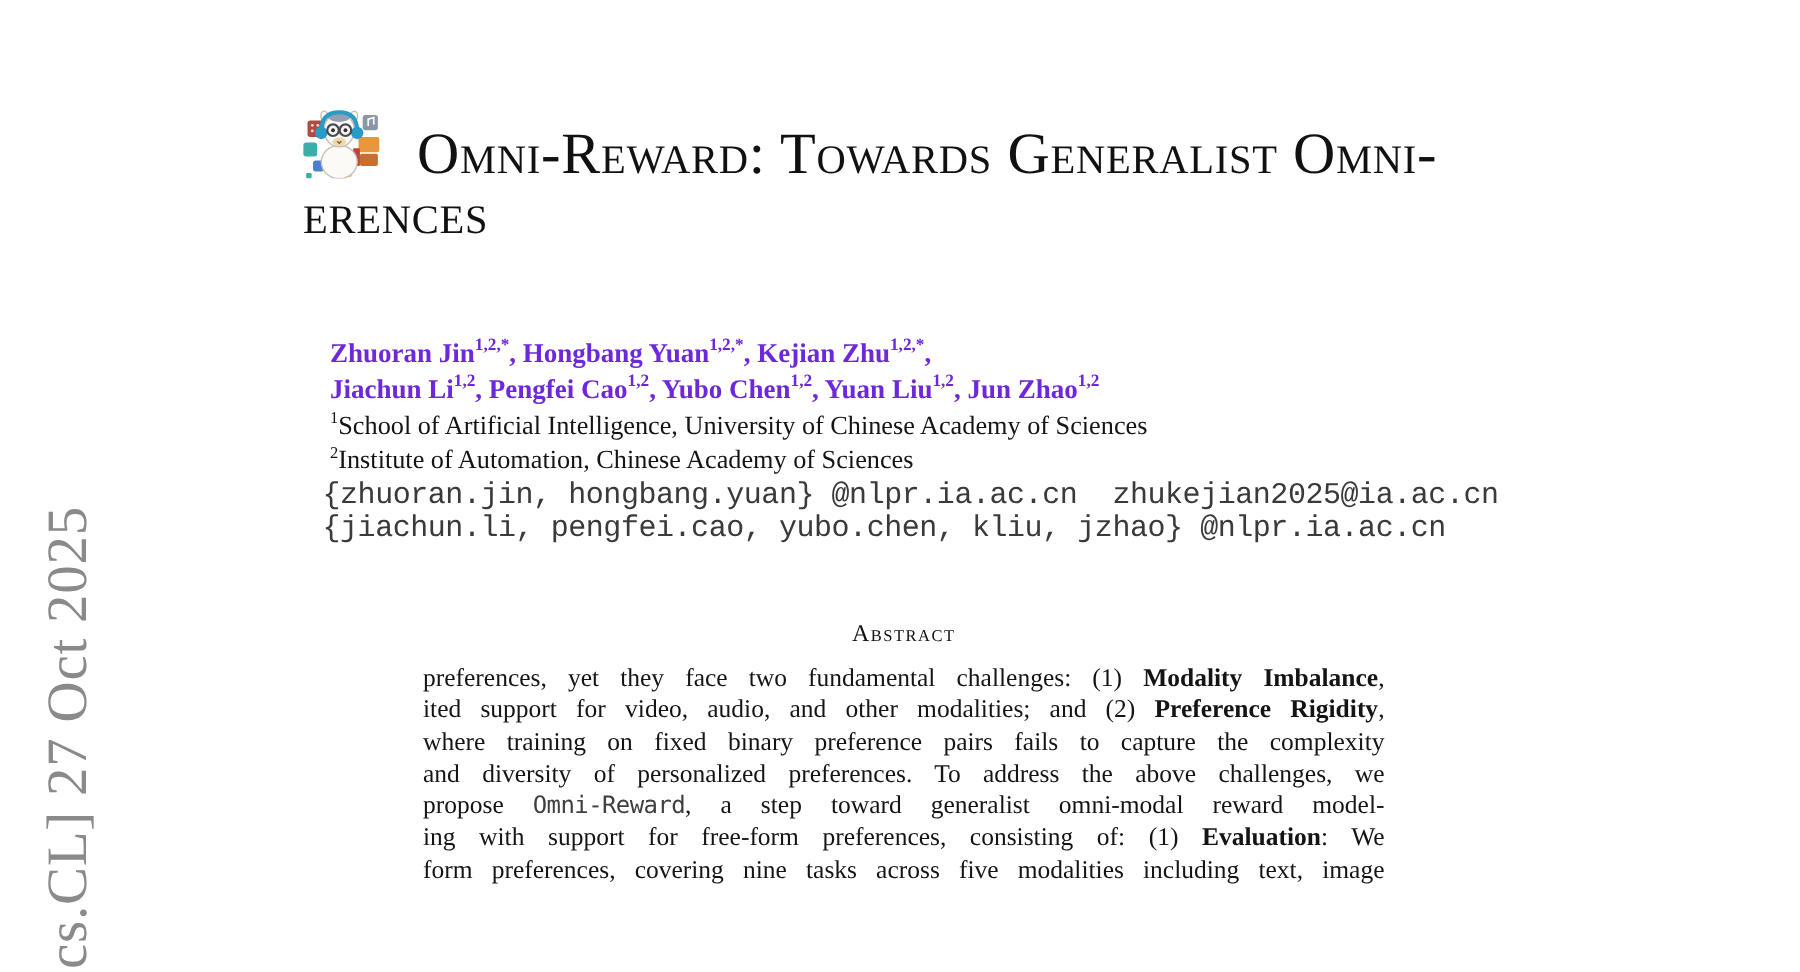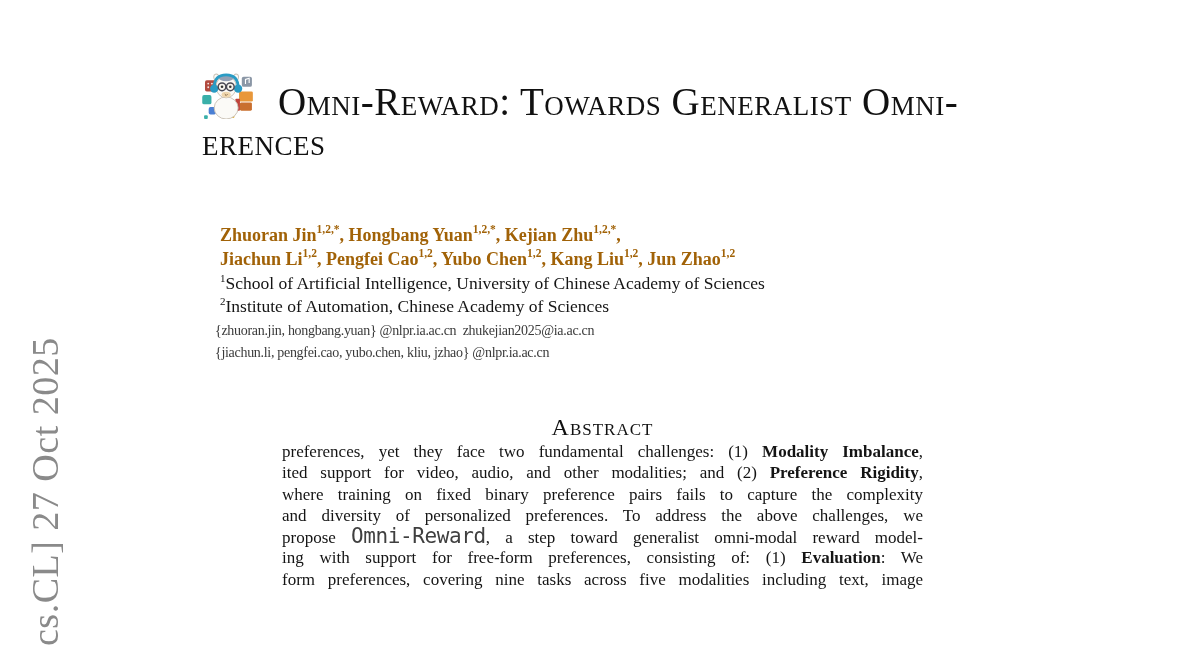--- a/index.html
+++ b/index.html
@@ -48,21 +48,21 @@
   .title-icon svg { width: 52px; height: 46px; display: block; }
 
   
   .author-block {
     position: absolute;
     left: 220px; top: 224px;
     font-size: 18px;
     line-height: 23.5px;
     font-weight: 700;
     white-space: nowrap;
-    color: #a16207;
+    color: #6d28d9;
   }
   .author-block sup {
     font-size: 11.5px;
     line-height: 0;
     position: relative;
     top: -1px;
     vertical-align: super;
   }
   .affil-block {
     position: absolute;
@@ -73,36 +73,36 @@
     color: #141414;
   }
   .affil-block sup {
     font-size: 11px;
     line-height: 0;
     vertical-align: super;
   }
   .email-block {
     position: absolute;
     left: 215px; top: 320px;
-    font-family: Liberation Serif, serif;
-    font-size: 14px;
+    font-family: Liberation Mono, monospace;
+    font-size: 20px;
     line-height: 22.2px;
     letter-spacing: -0.3px;
     color: #3a3a3a;
     white-space: pre;
   }
 
   
   .abstract-heading {
     position: absolute;
     left: 282px; top: 414px;
     width: 641px;
     text-align: center;
     font-variant: small-caps;
-    font-size: 24px;
+    font-size: 16px;
     letter-spacing: 1px;
     color: #111111;
   }
   .abstract-body {
     position: absolute;
     left: 282px; top: 441px;
     width: 641px;
     font-size: 17px;
     color: #141414;
   }
@@ -110,21 +110,21 @@
     text-align: justify;
     text-align-last: justify;
     height: 21.3px;
     line-height: 21.3px;
     white-space: nowrap; 
     overflow: visible;
   }
   .abs-line .b { font-weight: 700; }
   .abs-line .tt {
     font-family: "DejaVu Sans Mono", "Liberation Mono", monospace;
-    font-size: 21px;
+    font-size: 16px;
     line-height: 1;
     letter-spacing: -0.4px;
     color: #3f3f3f;
   }
 </style>
 </head>
 <body>
 
 <div class="arxiv-watermark">cs.CL] 27 Oct 2025</div>
 
@@ -160,21 +160,21 @@
       <circle cx="21.5" cy="15" r="1.4" fill="#333333"></circle>
       <circle cx="30.5" cy="15" r="1.4" fill="#333333"></circle>
       <ellipse cx="26" cy="23.5" rx="5" ry="3.2" fill="#f0d7ae"></ellipse>
       <path d="M24.5 23 l1.5 1.5 l1.5 -1.5" stroke="#7a5b3a" fill="none" stroke-width="1"></path>
     </svg></span><span>Omni-Reward: Towards Generalist Omni-</span></span>
   <span class="title-line">erences</span>
 </div>
 
 <div class="author-block">
   <div id="author-line-1"><span>Zhuoran Jin</span><sup>1,2,*</sup>, <span>Hongbang Yuan</span><sup>1,2,*</sup>, <span>Kejian Zhu</span><sup>1,2,*</sup>,</div>
-  <div id="author-line-2"><span>Jiachun Li</span><sup>1,2</sup>, <span>Pengfei Cao</span><sup>1,2</sup>, <span>Yubo Chen</span><sup>1,2</sup>, <span>Kang Liu</span><sup>1,2</sup>, <span>Jun Zhao</span><sup>1,2</sup></div>
+  <div id="author-line-2"><span>Jiachun Li</span><sup>1,2</sup>, <span>Pengfei Cao</span><sup>1,2</sup>, <span>Yubo Chen</span><sup>1,2</sup>, <span>Yuan Liu</span><sup>1,2</sup>, <span>Jun Zhao</span><sup>1,2</sup></div>
 </div>
 
 <div class="affil-block" id="affil-block">
     <div><sup>1</sup>School of Artificial Intelligence, University of Chinese Academy of Sciences</div>
     <div><sup>2</sup>Institute of Automation, Chinese Academy of Sciences</div>
   </div>
 
 <div class="email-block" id="email-block"><div>{zhuoran.jin, hongbang.yuan} @nlpr.ia.ac.cn  zhukejian2025@ia.ac.cn</div><div>{jiachun.li, pengfei.cao, yubo.chen, kliu, jzhao} @nlpr.ia.ac.cn</div></div>
 
 <div class="abstract-heading">Abstract</div>

